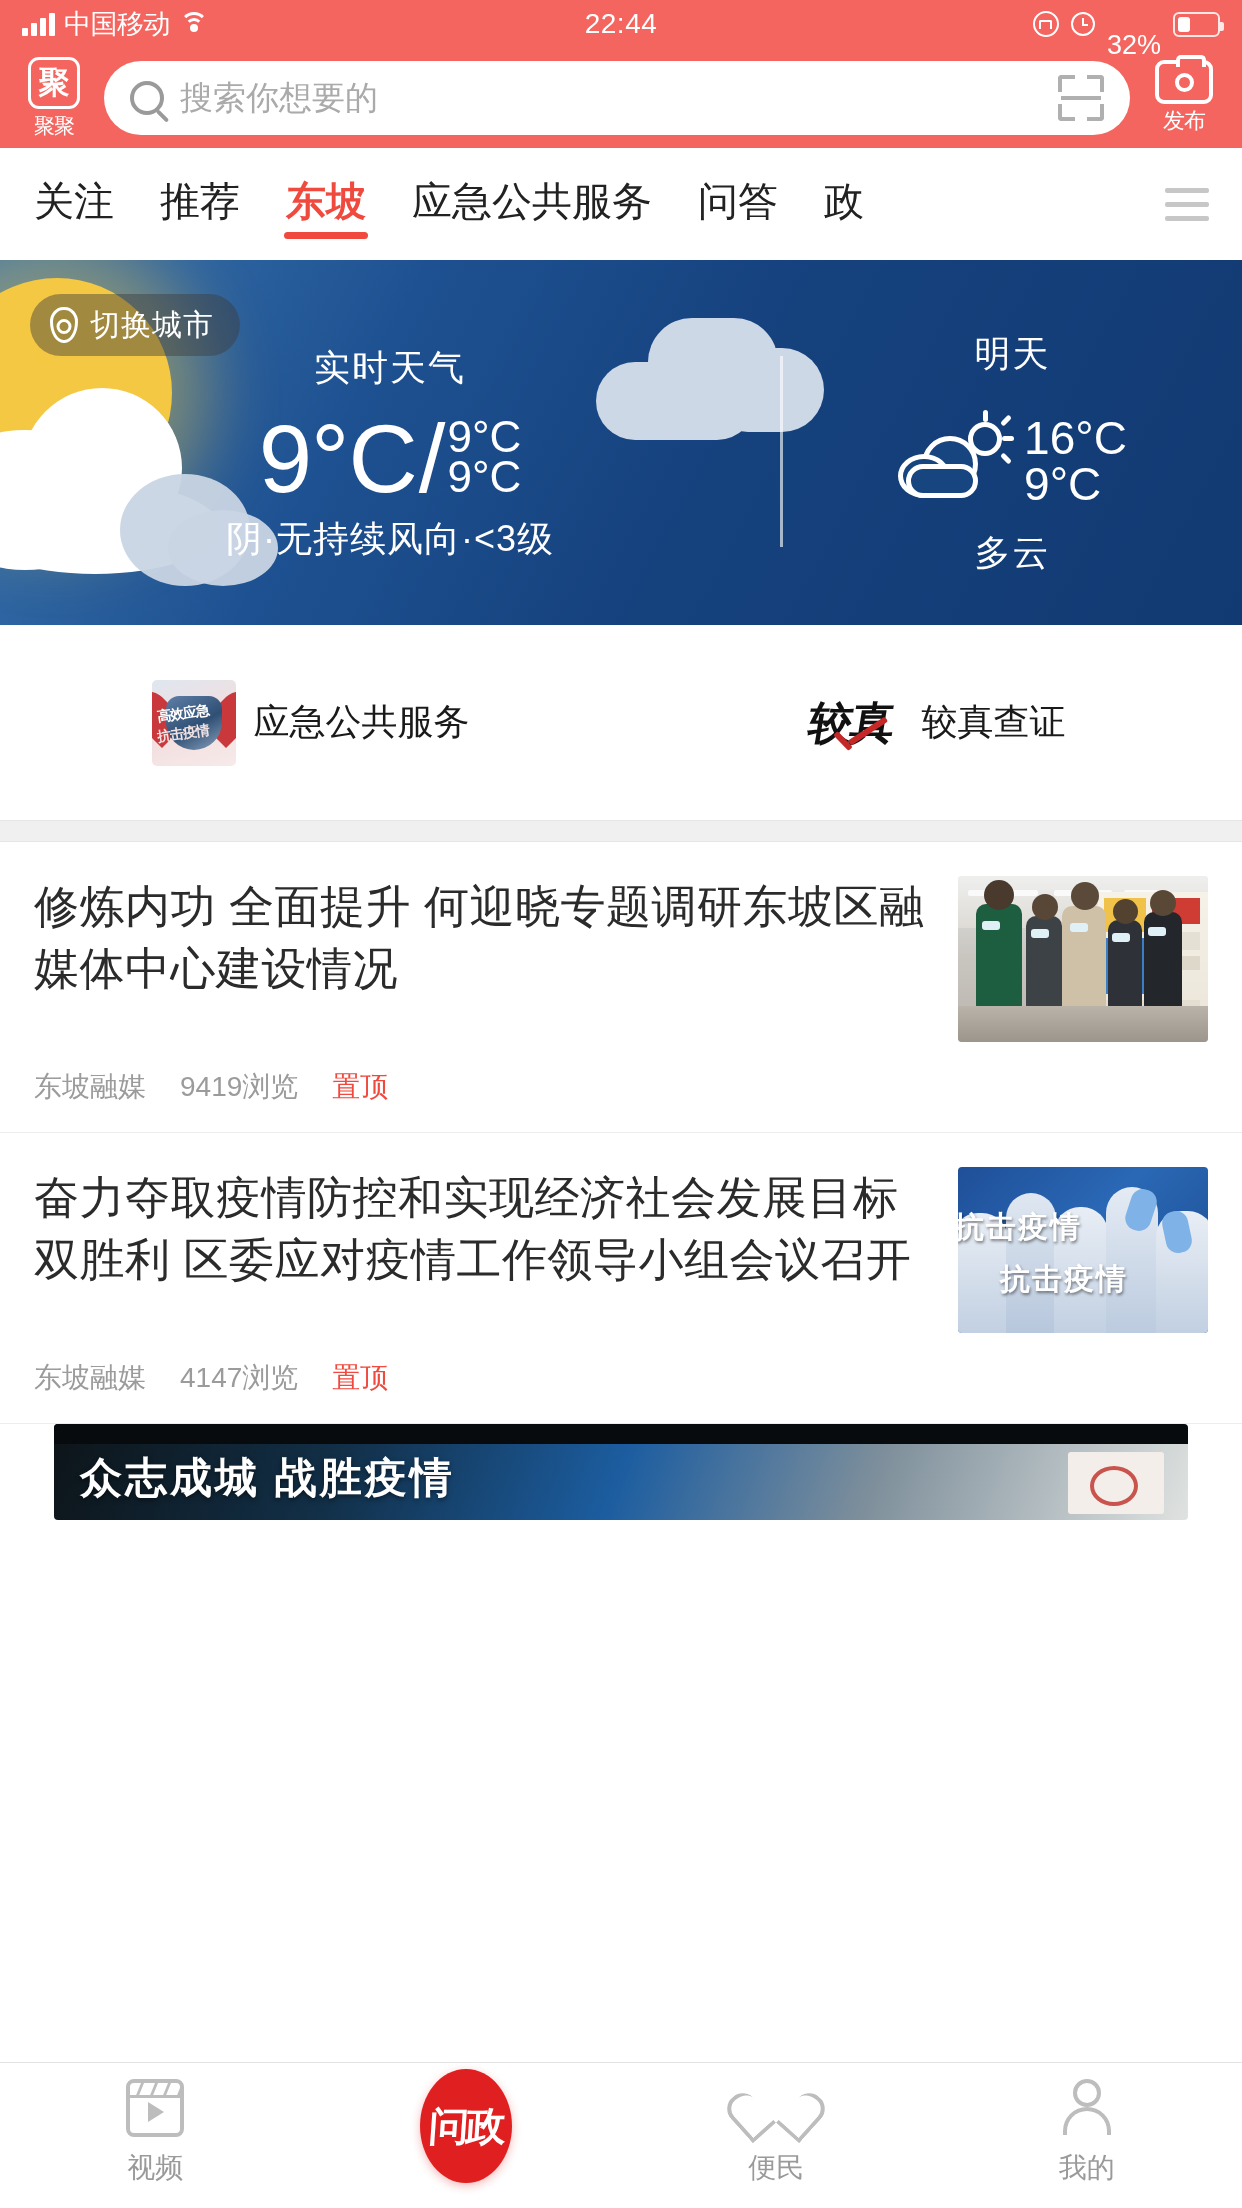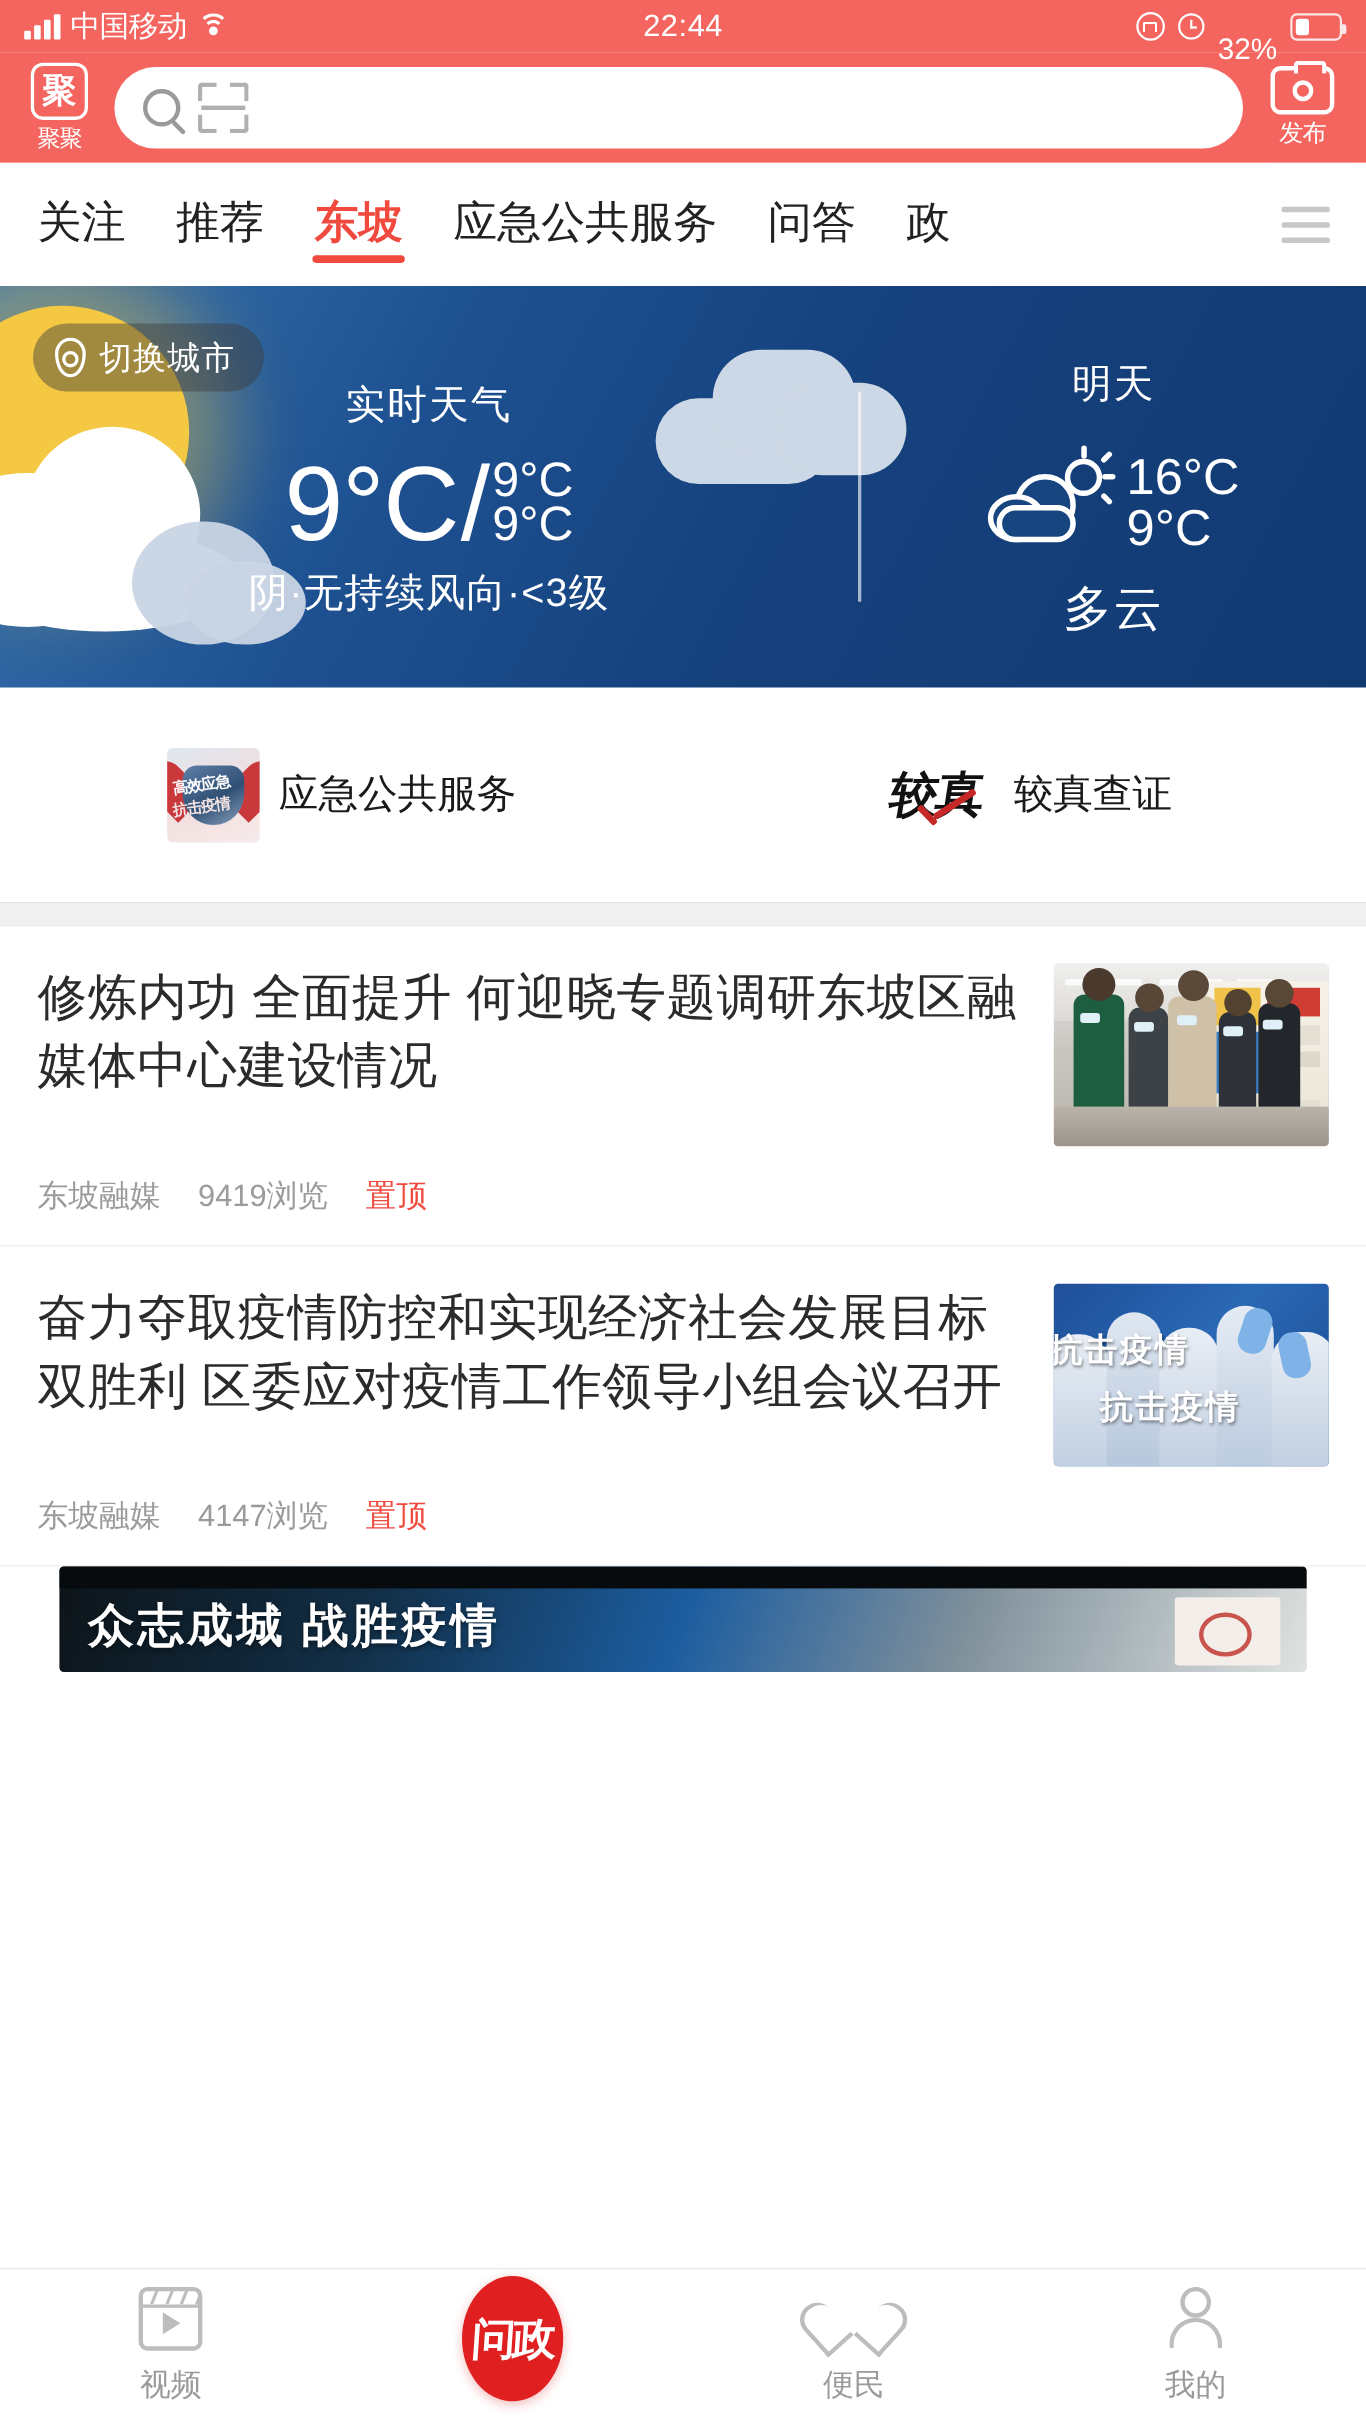--- a/index.html
+++ b/index.html
@@ -132,21 +132,21 @@
   .ic-pc .ray{position:absolute;background:#fff;border-radius:3px;}
   .ic-pc .r1{right:22px;top:-10px;width:5px;height:12px;}
   .ic-pc .r2{right:-4px;top:16px;width:12px;height:5px;}
   .ic-pc .r3{right:-2px;top:-2px;width:12px;height:5px;transform:rotate(-45deg);}
   .ic-pc .r4{right:-2px;top:36px;width:12px;height:5px;transform:rotate(45deg);}
   .ic-pc .cl{position:absolute;border:5px solid #fff;background:#16457F;border-radius:50%;}
   .ic-pc .c1{left:0;top:34px;width:52px;height:44px;}
   .ic-pc .c2{left:24px;top:16px;width:56px;height:56px;}
   .ic-pc .c3{left:8px;top:44px;width:72px;height:34px;border-radius:26px;}
   .wx-tmr-temp{display:flex;flex-direction:column;font-size:46px;font-weight:300;line-height:1.0;}
-  .wx-tmr-desc{font-size:44px;margin-top:22px;font-weight:300;letter-spacing:2px;}
+  .wx-tmr-desc{font-size:36px;margin-top:22px;font-weight:300;letter-spacing:2px;}
 
   
   .services{background:#fff;height:195px;display:flex;align-items:center;}
   .srv{flex:1;display:flex;align-items:center;justify-content:center;gap:18px;}
   .srv .lbl{font-size:36px;color:#1a1a1a;}
   .ic-heart{width:84px;height:86px;border-radius:5px;overflow:hidden;position:relative;
      background:linear-gradient(160deg,#dfe7f0 0%,#f2dede 50%,#f7eaea 100%);flex:none;}
   .ic-heart .hbg{position:absolute;inset:6px;}
   .ic-heart .hbg::before,.ic-heart .hbg::after{content:"";position:absolute;top:8px;
      width:36px;height:54px;background:#c9383a;border-radius:20px 20px 0 0;}
@@ -318,20 +318,21 @@
   </div>
 </div>
 
 <div class="header">
   <div class="applogo">
     <div class="box">聚</div>
     <div class="nm">聚聚</div>
   </div>
   <div class="searchbox">
     <span class="mag"></span>
+    <span class="ph">搜索你想要的</span>
     <span class="scan">
         <i></i>
         <i></i>
         <i></i>
         <i></i>
         <u></u>
       </span>
   </div>
   <div class="publish">
     <span class="cam">

